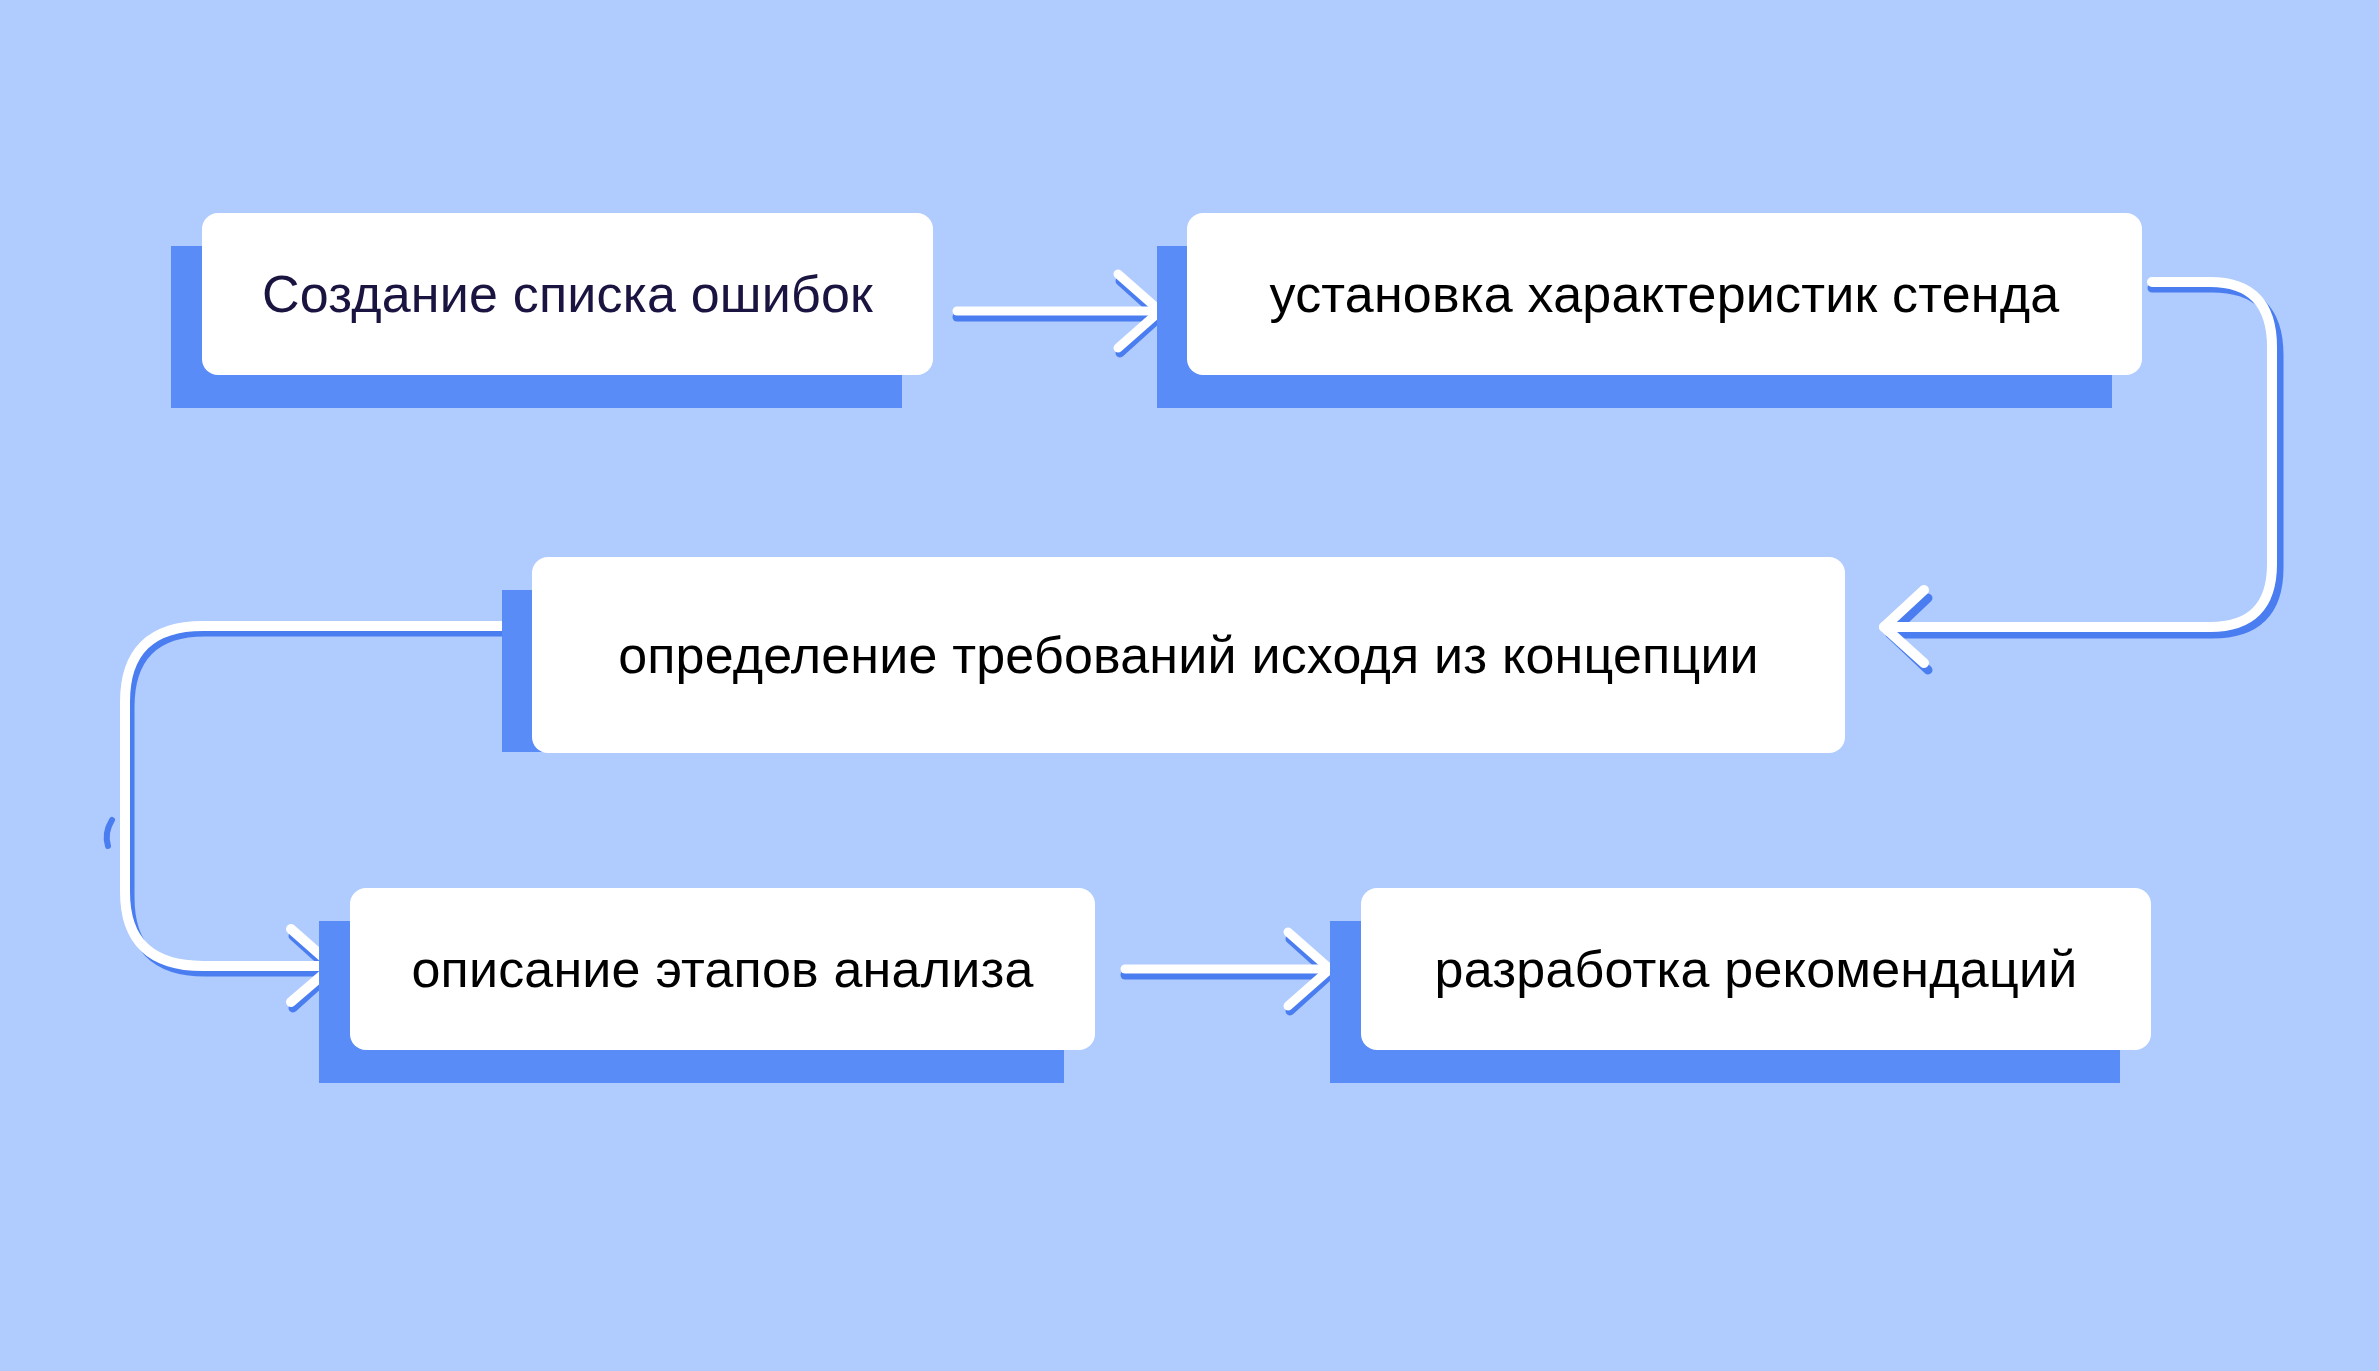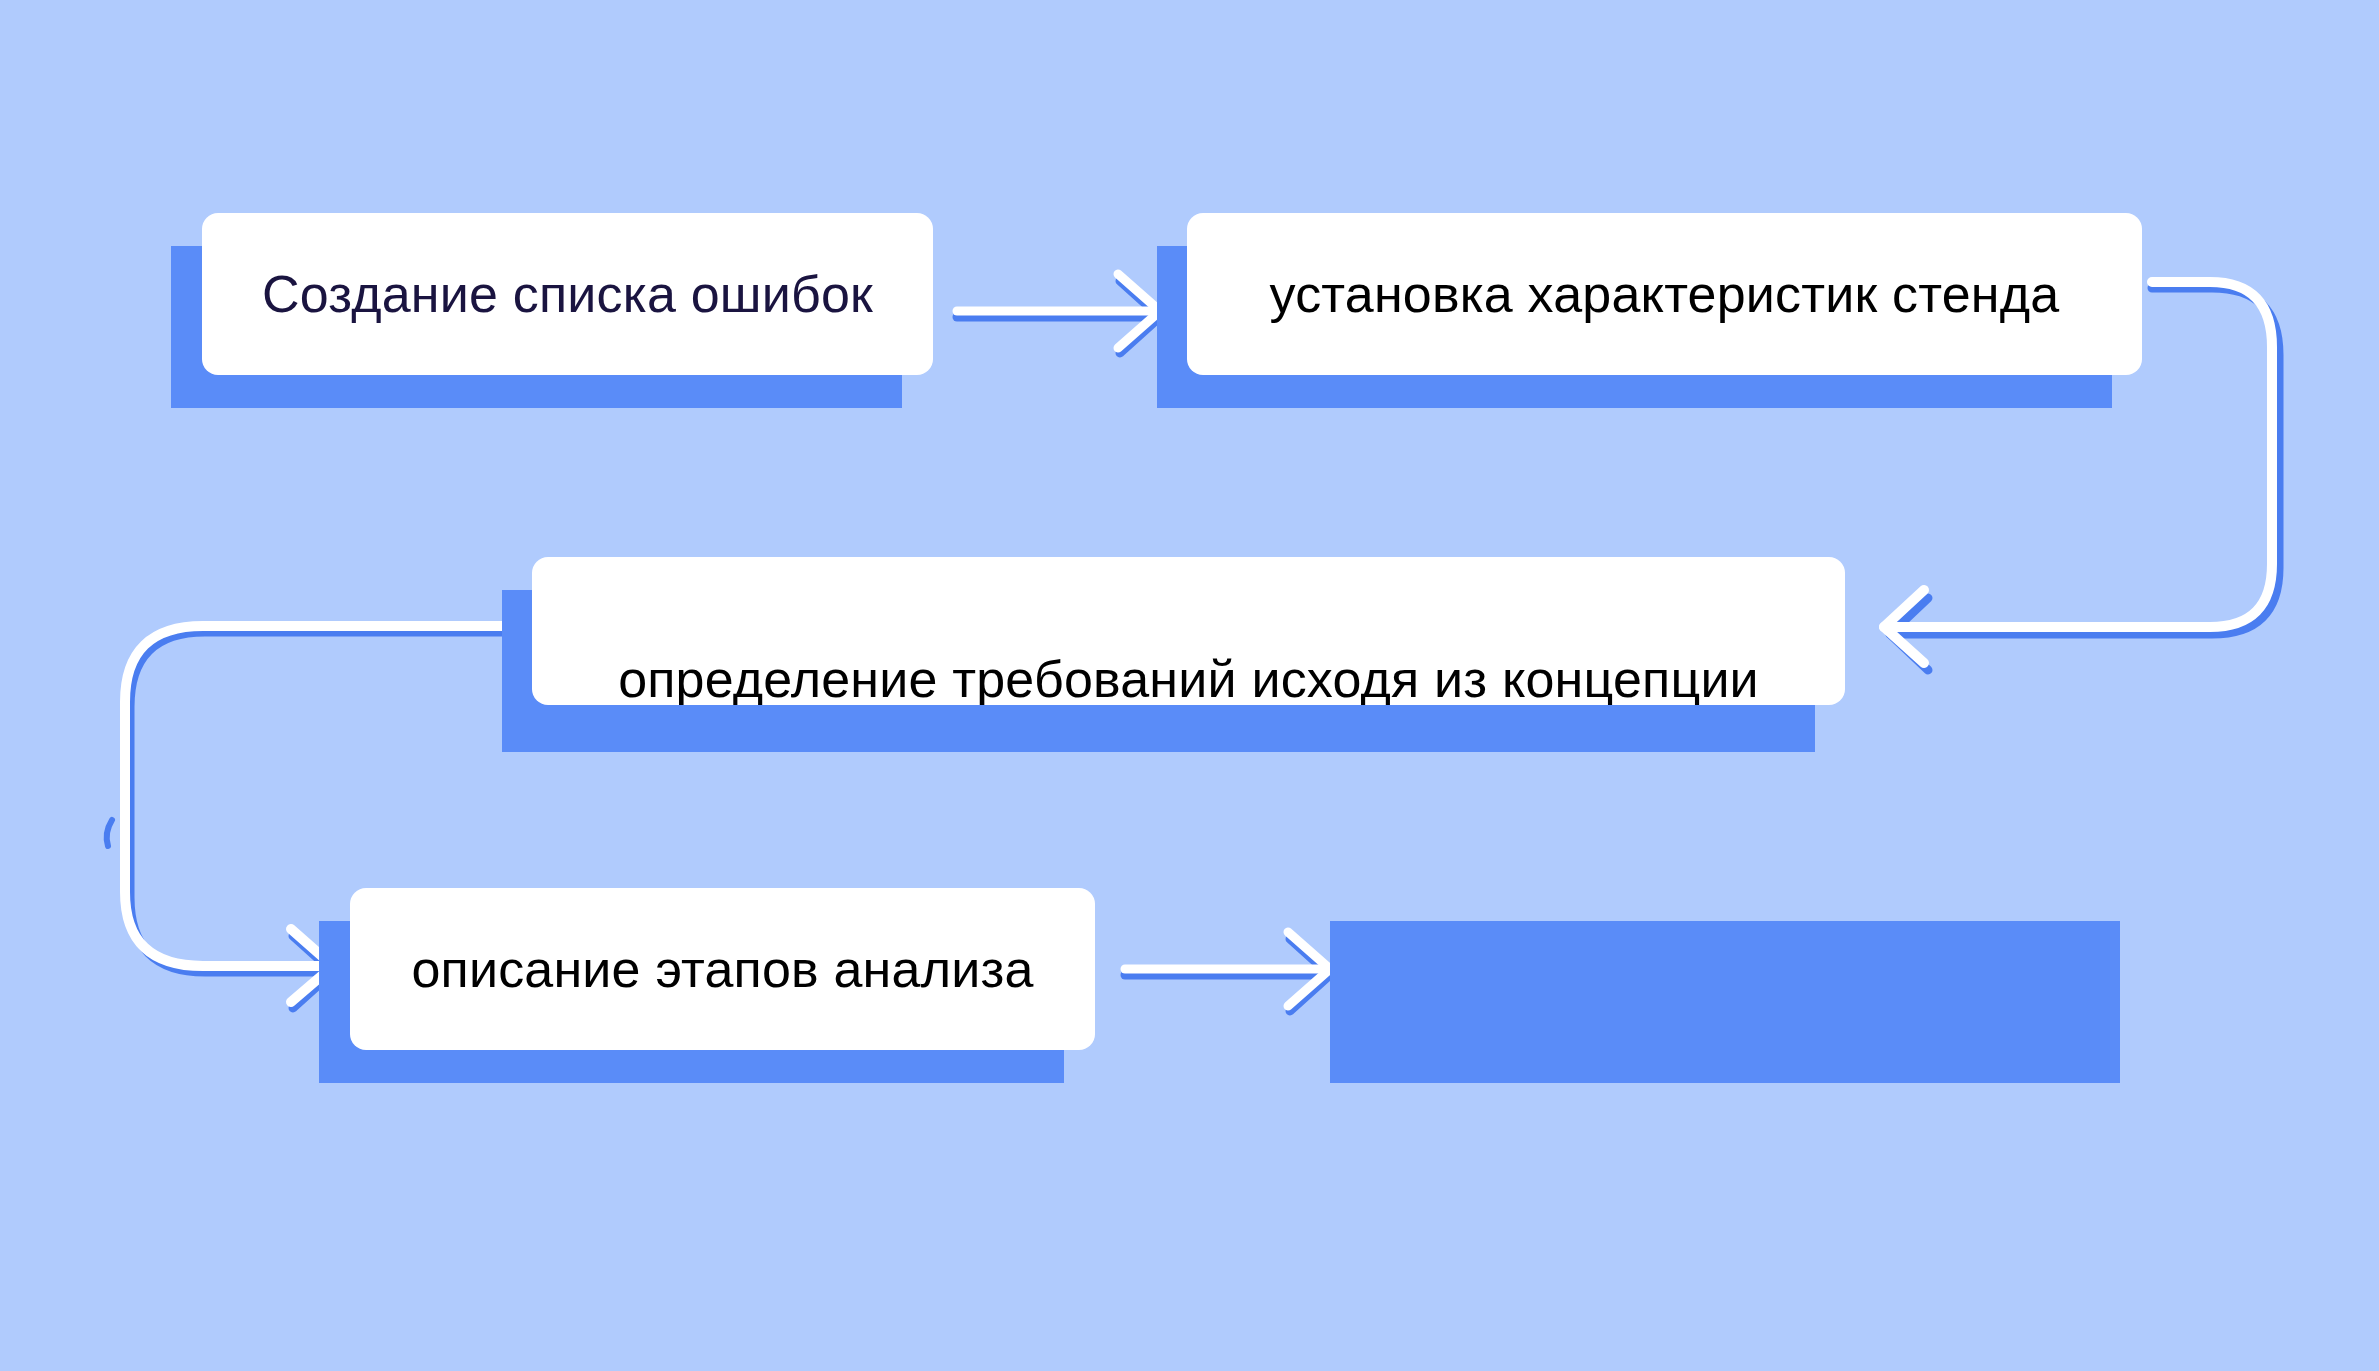--- a/index.html
+++ b/index.html
@@ -99,29 +99,32 @@
 
   <div class="node" id="n2" style="left: 1157px; top: 213px; width: 985px; height: 195px;">
     <div class="shadow" style="left: 0px; top: 33px; width: 955px; height: 162px; background: rgb(90, 140, 248);"></div>
     <div class="panel" style="left: 30px; top: 0px; width: 955px; height: 162px; background: rgb(255, 255, 255);">
       <span class="label" style="color: rgb(0, 0, 0); font-size: 52px;">установка характеристик стенда</span>
     </div>
   </div>
 
   <div class="node" id="n3" style="left: 502px; top: 557px; width: 1343px; height: 195px;">
     <div class="shadow" style="left: 0px; top: 33px; width: 1313px; height: 162px; background: rgb(90, 140, 248);"></div>
-    <div class="panel" style="left: 30px; top: 0px; width: 1313px; height: 148px; background: rgb(255, 255, 255); align-items: flex-end;">
+    <div class="panel" style="left: 30px; top: 0px; width: 1313px; height: 196px; background: rgb(255, 255, 255);">
       <span class="label" style="color: rgb(0, 0, 0); font-size: 52px;">определение требований исходя из концепции</span>
     </div>
   </div>
 
   <div class="node" id="n4" style="left: 319px; top: 888px; width: 776px; height: 195px; padding-left: 32px;">
     <div class="shadow" style="left: 0px; top: 33px; width: 745px; height: 162px; background: rgb(90, 140, 248);"></div>
     <div class="panel" style="left: 31px; top: 0px; width: 745px; height: 162px; background: rgb(255, 255, 255);">
       <span class="label" style="color: rgb(0, 0, 0); font-size: 52px;">описание этапов анализа</span>
     </div>
   </div>
 
   <div class="node" id="n5" style="left: 1330px; top: 888px; width: 821px; height: 195px;">
     <div class="shadow" style="left: 0px; top: 33px; width: 790px; height: 162px; background: rgb(90, 140, 248);"></div>
+    <div class="panel" style="left: 31px; top: 0px; width: 790px; height: 162px; background: rgb(255, 255, 255);">
+      <span class="label" style="color: rgb(0, 0, 0); font-size: 52px;">разработка рекомендаций</span>
+    </div>
   </div>
 
 </div>
 
 </body></html>

